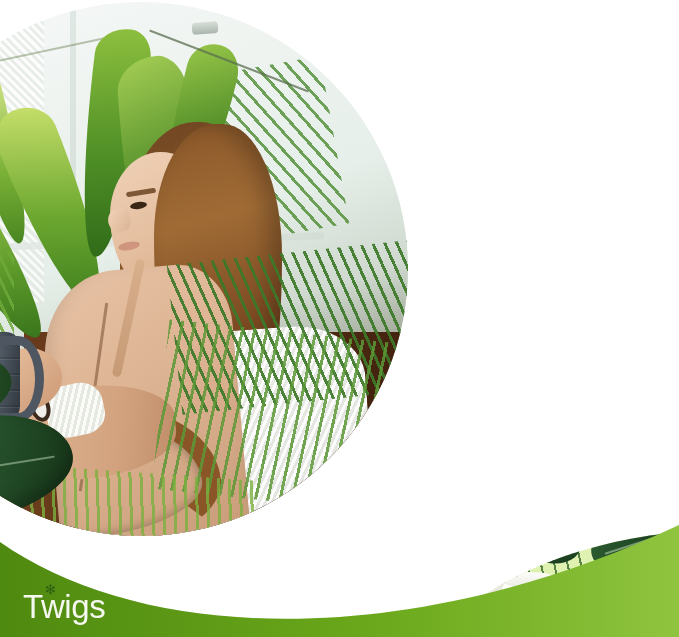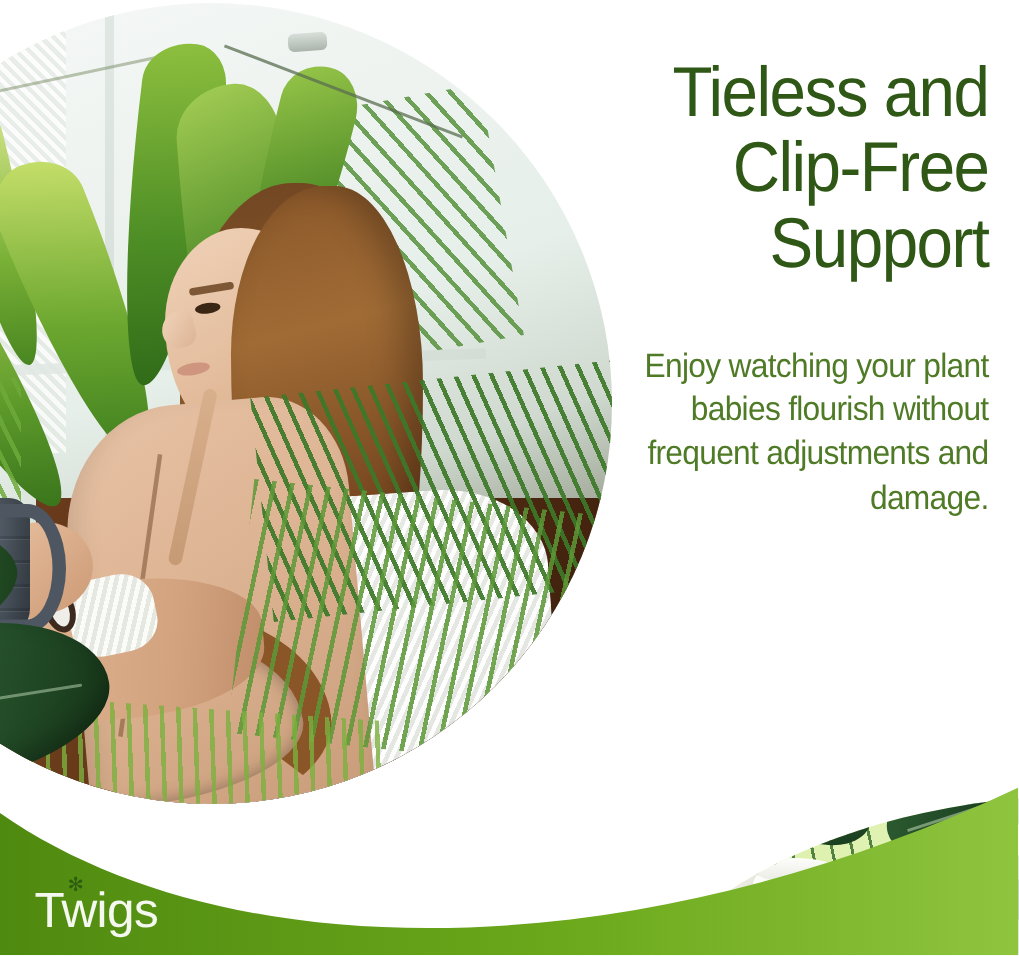--- a/index.html
+++ b/index.html
@@ -439,26 +439,20 @@
     <div class="ph" id="fr1"></div>
     <div class="ph" id="fr2"></div>
     <div class="ph" id="fr4"></div>
     <div class="ph leaf" id="lf8"></div>
     <div class="ph leaf" id="lf7">
         <i class="vein"></i>
       </div>
 
   </div>
 
-  <div id="copy">
-    <h1 id="headline">Tieless and
-Clip-Free
-Support</h1>
-    <p id="subcopy">Enjoy watching your plant babies flourish without frequent adjustments and damage.</p>
-  </div>
 
   <div id="plant-panel" aria-label="Two white ceramic pots with monstera plants on a white pedestal against a light green backdrop">
     <div class="pp" id="pp-bg"></div>
 
     <div class="pp mon" id="m7"></div>
     <div class="pp mon" id="m5"></div>
     <div class="pp mon" id="m2"></div>
     <div class="pp mon" id="m1"></div>
     <div class="pp" id="pp-stems"></div>
     <div class="pp mon" id="m4"></div>

